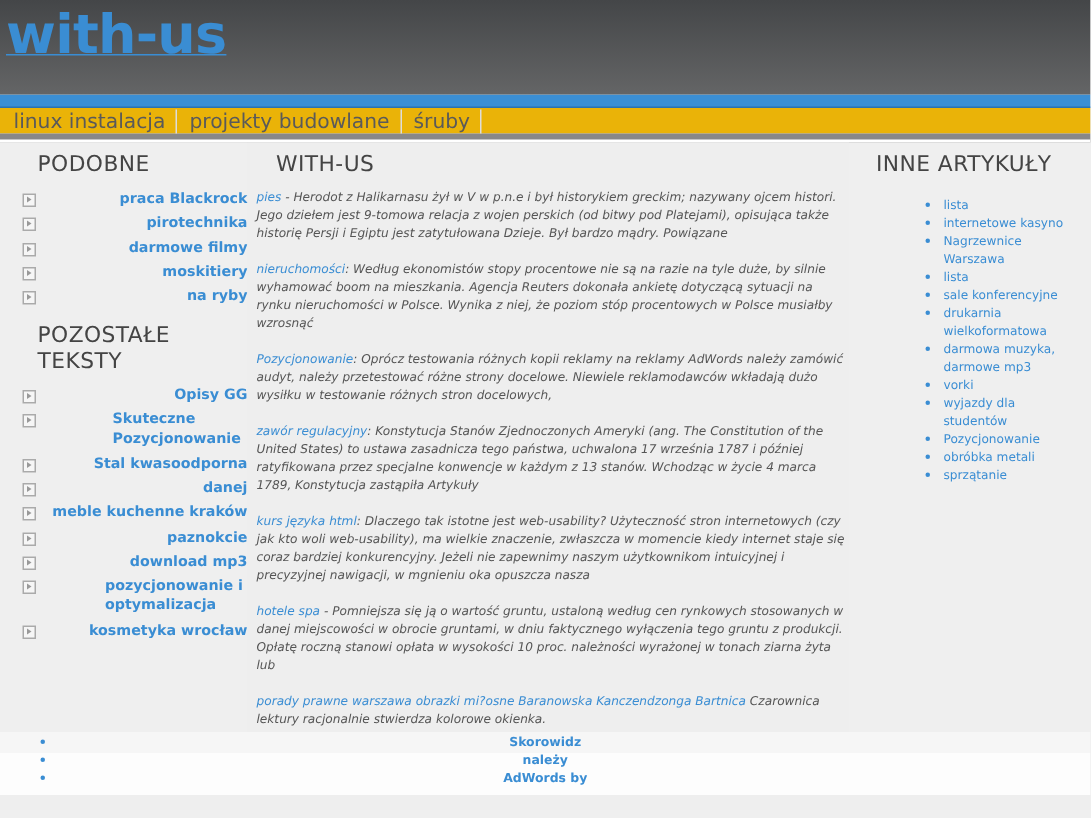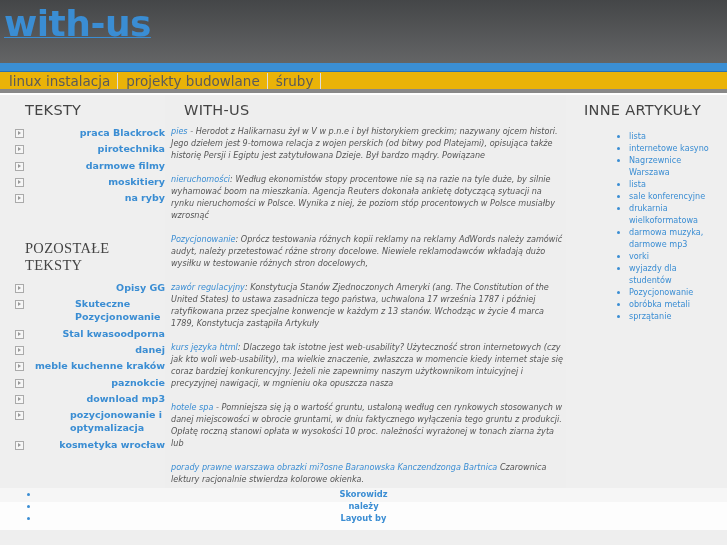--- a/index.html
+++ b/index.html
@@ -47,21 +47,21 @@
 <div id="blue-bar"></div>
 <div id="topnav">
   <a>linux instalacja</a>
   <a>projekty budowlane</a>
   <a>śruby</a>
 </div>
 <div id="nav-shadow"></div>
 
 <div id="wrap">
   <div id="left">
-    <h2>TEKSTY</h2>
+    <h2>PODOBNE</h2>
     <ul>
       <li>
           <span class="bx"></span>
           <a>praca Blackrock</a>
         </li>
       <li>
           <span class="bx"></span>
           <a>pirotechnika</a>
         </li>
       <li>
@@ -70,21 +70,21 @@
         </li>
       <li>
           <span class="bx"></span>
           <a>moskitiery</a>
         </li>
       <li>
           <span class="bx"></span>
           <a>na ryby</a>
         </li>
     </ul>
-    <h2 style="margin-top:36px;font-family:Liberation Serif, serif;">POZOSTAŁE TEKSTY</h2>
+    <h2 style="margin-top:12px;">POZOSTAŁE TEKSTY</h2>
     <ul>
       <li>
           <span class="bx"></span>
           <a>Opisy GG</a>
         </li>
       <li>
           <span class="bx"></span>
           <a style="width:90px;">Skuteczne Pozycjonowanie</a>
         </li>
       <li>
@@ -146,16 +146,16 @@
       <li><a>sprzątanie</a></li>
     </ul>
   </div>
 </div>
 
 <div id="footer-top"></div>
 <div id="footer">
   <ul>
     <li><a>Skorowidz</a></li>
     <li><a>należy</a></li>
-    <li><a>Layout by</a></li>
+    <li><a>AdWords by</a></li>
   </ul>
 </div>
 <div id="bottom"></div>
 
 </body></html>

